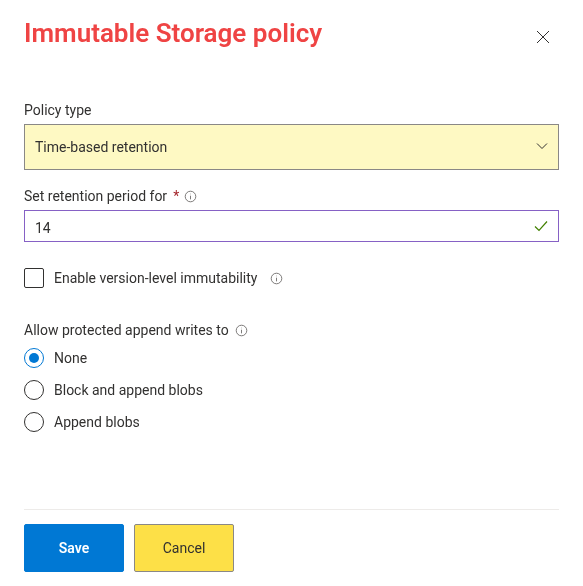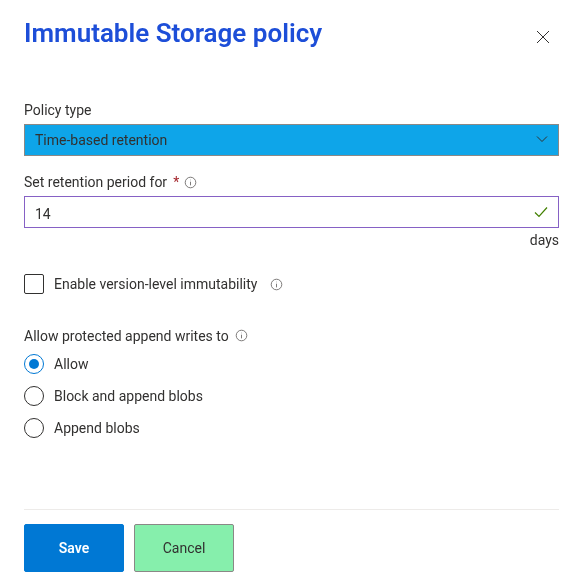--- a/index.html
+++ b/index.html
@@ -21,21 +21,21 @@
   }
   .header {
     display: flex;
     align-items: flex-start;
     justify-content: space-between;
     margin-bottom: 48px;
   }
   .title {
     font-size: 26px;
     font-weight: 600;
-    color: #1d4ed8;
+    color: #ef4444;
     line-height: 1.2;
   }
   .close-btn {
     width: 32px; height: 32px;
     display: flex; align-items: center; justify-content: center;
     cursor: pointer;
     color: #323130;
     margin-top: 4px;
   }
   .close-btn svg { width: 14px; height: 14px; }
@@ -51,23 +51,23 @@
   .info-icon {
     display: inline-flex;
     align-items: center;
     justify-content: center;
     width: 14px; height: 14px;
     color: #605e5c;
   }
   .info-icon svg { width: 13px; height: 13px; }
   .select-box {
     width: 100%;
-    height: 32px;
+    height: 46px;
     border: 1px solid #8a8886;
-    background: #0ea5e9;
+    background: #fef9c3;
     display: flex;
     align-items: center;
     justify-content: space-between;
     padding: 0 10px;
     cursor: pointer;
     font-size: 14px;
     color: #323130;
   }
   .select-box .chevron { color:#323130; }
   .select-box .chevron svg { width:12px; height:12px; }
@@ -118,20 +118,21 @@
     color: #323130;
     display: flex;
     align-items: center;
     gap: 12px;
   }
   .section-label {
     margin-top: 34px;
     font-size: 14px;
     color: #323130;
     display: flex;
+    align-items: center;
     gap: 6px;
     margin-bottom: 10px;
   }
   .radio-group { display:flex; flex-direction:column; gap:12px; }
   .radio-row {
     display: flex;
     align-items: center;
     gap: 10px;
     cursor: pointer;
   }
@@ -167,21 +168,21 @@
     border-radius: 2px;
     display:flex; align-items:center; justify-content:center;
   }
   .btn-primary {
     background: #0078d4;
     color: #fff;
     border: 1px solid #0078d4;
     font-weight: 600;
   }
   .btn-secondary {
-    background: #86efac;
+    background: #fde047;
     color: #323130;
     border: 1px solid #8a8886;
   }
   .mb-field { margin-bottom: 18px; text-align: center; }
 </style>
 </head>
 <body>
 
 <div class="panel">
 
@@ -222,21 +223,20 @@
       </span>
     </div>
     <div class="input-wrap">
       <input type="text" class="text-input" value="14" style="">
       <span class="valid-check">
         <svg viewBox="0 0 16 16" fill="none" stroke="currentColor" stroke-width="1.2">
           <polyline points="2,8.5 6,12.5 14,3.5"></polyline>
         </svg>
       </span>
     </div>
-    <div class="unit-row">days</div>
   </div>
 
   <div class="checkbox-row">
     <div class="checkbox-box"></div>
     <div class="checkbox-label">
       <span>Enable version-level immutability</span>
       <span class="info-icon">
         <svg viewBox="0 0 16 16" fill="none" stroke="currentColor" stroke-width="1">
           <circle cx="8" cy="8" r="6.5"></circle>
           <line x1="8" y1="7" x2="8" y2="11.5"></line>
@@ -255,21 +255,21 @@
         <circle cx="8" cy="4.8" r="0.5" fill="currentColor" stroke="none"></circle>
       </svg>
     </span>
   </div>
 
   <div class="radio-group">
     <div class="radio-row">
       <div class="radio-outer selected">
         <div class="radio-inner"></div>
       </div>
-      <span class="radio-label">Allow</span>
+      <span class="radio-label">None</span>
     </div>
     <div class="radio-row">
       <div class="radio-outer unselected"></div>
       <span class="radio-label">Block and append blobs</span>
     </div>
     <div class="radio-row">
       <div class="radio-outer unselected"></div>
       <span class="radio-label">Append blobs</span>
     </div>
   </div>

